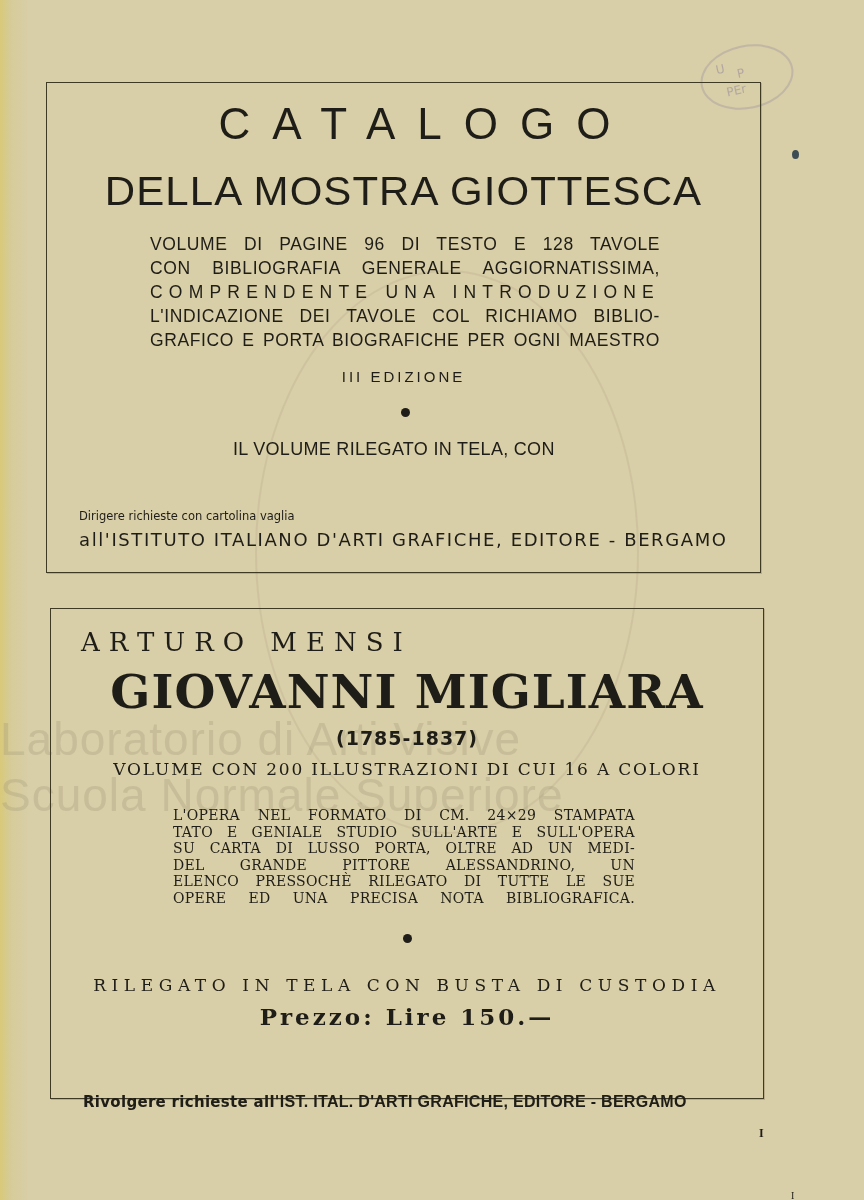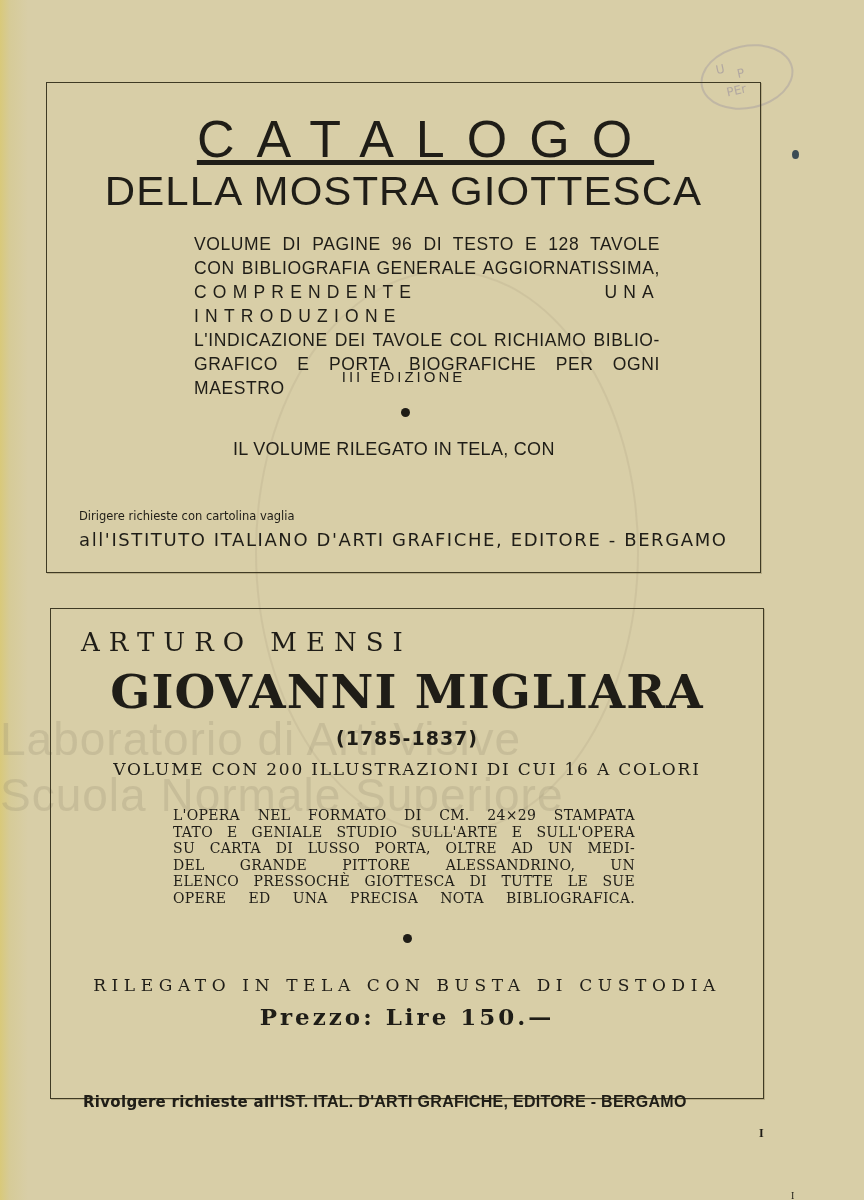--- a/index.html
+++ b/index.html
@@ -12,24 +12,24 @@
   .wm-text{position:absolute;left:0;width:864px;font-family:"Liberation Sans",sans-serif;
     color:rgba(140,130,105,0.22);font-size:46px;letter-spacing:1px;}
   .stamp{position:absolute;left:700px;top:45px;width:90px;height:60px;border-radius:50%;
     border:2px solid rgba(150,140,160,0.35);transform:rotate(-12deg);}
   .stamp span{position:absolute;font-size:12px;color:rgba(140,130,155,0.5);font-family:"DejaVu Sans",sans-serif;}
   .speck{position:absolute;left:792px;top:150px;width:7px;height:9px;border-radius:50%;background:#3c4c54;}
   .box{position:absolute;border:1.5px solid #3f3a24;box-shadow:1px 1px 0 rgba(90,80,40,0.25);}
   .box1{left:46px;top:82px;width:713px;height:489px;}
   .box2{left:50px;top:608px;width:712px;height:489px;}
   .c{position:absolute;left:0;width:100%;text-align:center;white-space:nowrap;}
-  .t-catalogo{top:26px;font-size:52px;letter-spacing:22px;padding-left:22px;font-family:"Liberation Sans",sans-serif;text-decoration:underline;}
+  .t-catalogo{top:16px;font-size:44px;letter-spacing:22px;padding-left:22px;font-family:"Liberation Sans",sans-serif;}
   .t-mostra{top:86px;font-size:40px;letter-spacing:1px;font-family:"Liberation Sans",sans-serif;transform:scaleX(1.05);}
   .desc{position:absolute;left:103px;top:149px;width:510px;font-family:"Liberation Sans",sans-serif;font-size:17.5px;line-height:24px;letter-spacing:0.6px;}
-  .desc div{text-align:justify;text-align-last:justify;margin-left:44px;}
+  .desc div{text-align:justify;text-align-last:justify;}
   .edizione{top:285px;font-size:15px;letter-spacing:3px;font-family:"Liberation Sans",sans-serif;}
   .bullet{position:absolute;width:9px;height:9px;border-radius:50%;background:#1f1d17;}
   .b1{left:354px;top:325px;}
   .rilegato{position:absolute;left:186px;top:354px;font-family:"Liberation Sans",sans-serif;font-size:18px;line-height:24px;letter-spacing:0.3px;}
   .dirigere{position:absolute;left:32px;top:426px;font-size:11.5px;font-family:"DejaVu Sans",sans-serif;}
   .istituto{position:absolute;left:32px;top:446px;font-size:18px;font-family:"DejaVu Sans",sans-serif;letter-spacing:1.6px;}
   .mensi{position:absolute;left:30px;top:18px;font-family:"DejaVu Serif",serif;font-size:26px;letter-spacing:9px;font-weight:normal;}
   .migliara{top:56px;font-family:"DejaVu Serif",serif;font-weight:bold;font-size:46px;letter-spacing:1px;transform:scaleX(1.02);}
   .years{top:118px;font-family:"DejaVu Sans",sans-serif;font-weight:bold;font-size:19px;letter-spacing:1px;}
   .volcon{top:150px;font-family:"DejaVu Serif",serif;font-size:17px;letter-spacing:1.8px;}
@@ -79,21 +79,21 @@
 <section class="box box2">
   <div class="mensi">ARTURO MENSI</div>
   <div class="c migliara">GIOVANNI MIGLIARA</div>
   <div class="c years">(1785-1837)</div>
   <div class="c volcon">VOLUME CON 200 ILLUSTRAZIONI DI CUI 16 A COLORI</div>
   <div class="opera">
     <div>L'OPERA NEL FORMATO DI CM. 24×29 STAMPATA</div>
     <div>TATO E GENIALE STUDIO SULL'ARTE E SULL'OPERA</div>
     <div>SU CARTA DI LUSSO PORTA, OLTRE AD UN MEDI-</div>
     <div>DEL GRANDE PITTORE ALESSANDRINO, UN</div>
-    <div>ELENCO PRESSOCHÈ GIOTTESCA DI TUTTE LE SUE</div>
+    <div>ELENCO PRESSOCHÈ RILEGATO DI TUTTE LE SUE</div>
     <div>OPERE ED UNA PRECISA NOTA BIBLIOGRAFICA.</div>
   </div>
   <div class="bullet b2"></div>
   <div class="c rilegato2">RILEGATO IN TELA CON BUSTA DI CUSTODIA</div>
   <div class="c prezzo">Prezzo: Lire 150.—</div>
   <div class="rivolgere">
     <span>Rivolgere richieste all'</span><span class="cond">IST. ITAL. D'ARTI GRAFICHE, EDITORE - BERGAMO</span>
   </div>
 </section>
 

